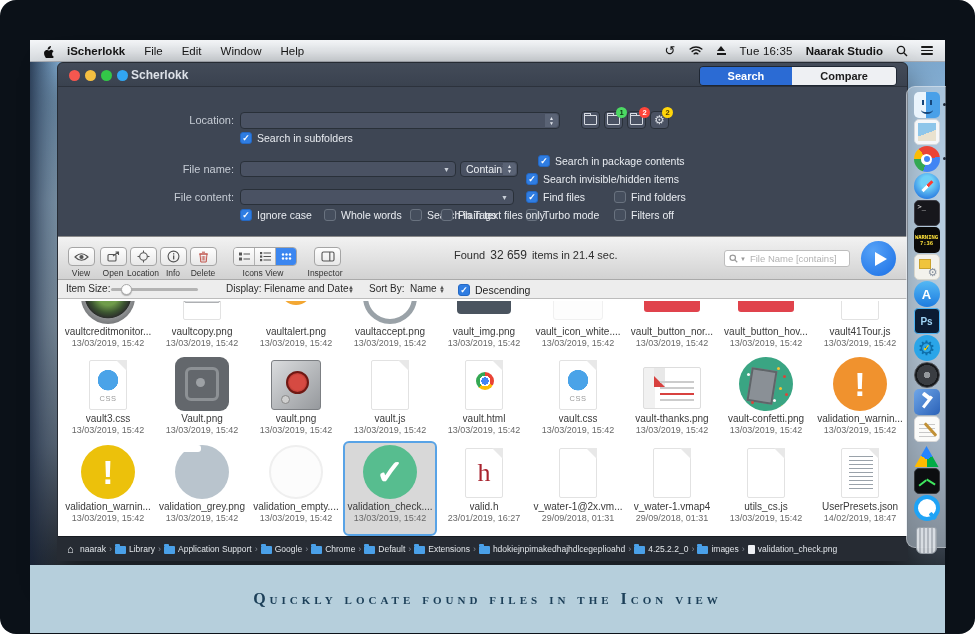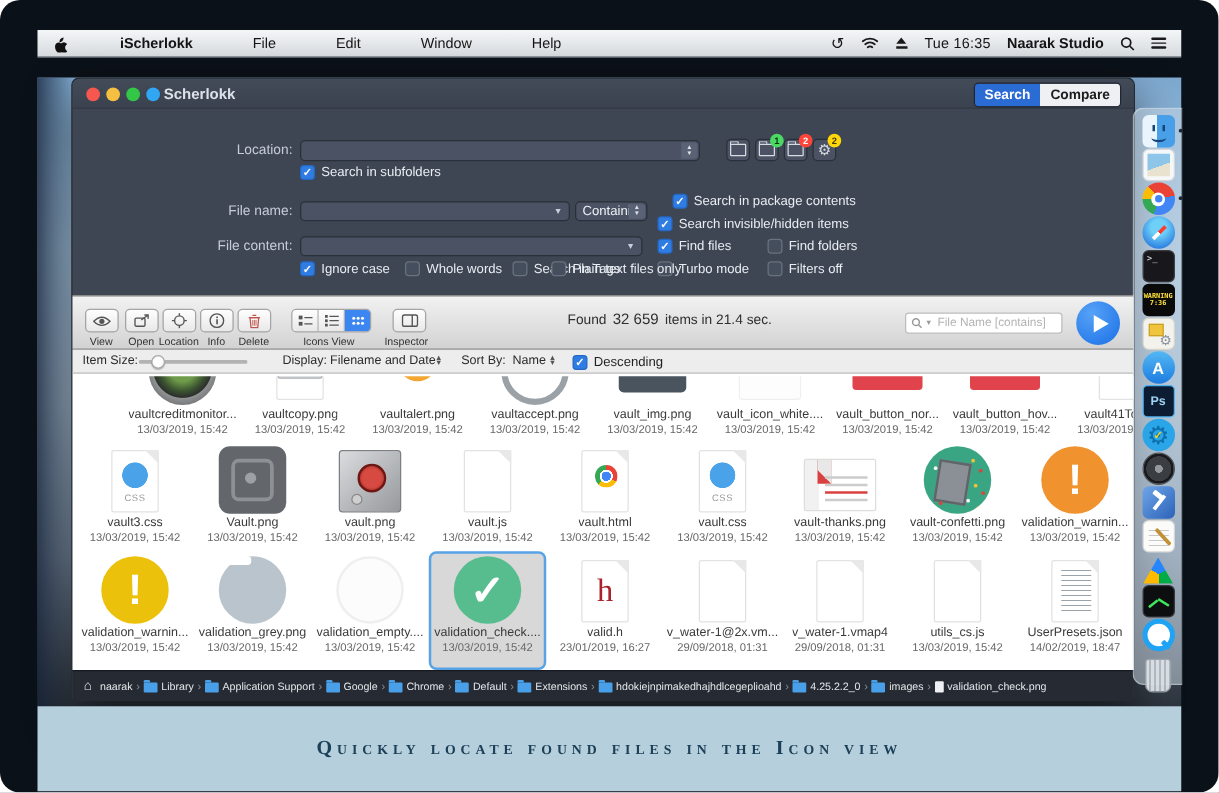--- a/index.html
+++ b/index.html
@@ -1,21 +1,21 @@
 <!DOCTYPE html>
 <html><head>
 <meta charset="utf-8">
 <style>
   html,body{margin:0;padding:0;background:#fff;font-family:"Liberation Sans",sans-serif;}
   #stage{position:relative;width:975px;height:634px;background:#fff;overflow:hidden;}
   #frame{position:absolute;inset:0;background:#0b1118;border-radius:16px;}
   
-  #menubar{position:absolute;left:30px;top:24px;width:915px;height:22px;
+  #menubar{position:absolute;left:30px;top:40px;width:915px;height:22px;
     background:linear-gradient(#f4f6f8,#d6dade);border-bottom:1px solid #a9adb4;
-    display:flex;align-items:center;padding:0 12px;box-sizing:border-box;font-size:11.5px;color:#151515;gap:29px;}
+    display:flex;align-items:center;padding:0 12px;box-sizing:border-box;font-size:11.5px;color:#151515;}
   .mb-app{font-weight:bold;margin-left:13px;}
   .mb-menu{margin-left:19px;}
   .mb-right{margin-left:auto;display:flex;align-items:center;gap:13px;}
   .mb-ic{display:inline-flex;align-items:center;justify-content:center;}
   .tm-ic{font-size:13px;line-height:13px;}
   .eject-ic{width:11px;height:9px;position:relative;}
   .eject-ic::before{content:"";position:absolute;left:1px;top:0;border-left:4.5px solid transparent;border-right:4.5px solid transparent;border-bottom:5px solid #1a1a1a;}
   .eject-ic::after{content:"";position:absolute;left:1px;bottom:0;width:9px;height:2px;background:#1a1a1a;}
   .mb-clock{letter-spacing:.2px;}
   .mb-account{font-weight:bold;}
@@ -30,21 +30,21 @@
   #caption-band .cap{font-family:"Liberation Serif",serif;font-variant:small-caps;font-weight:bold;font-size:16px;letter-spacing:4px;color:#1d4059;}
   
   #win{position:absolute;left:57px;top:62px;width:851px;height:498px;background:#3e4654;border-radius:6px 6px 0 0;
     box-shadow:0 14px 34px rgba(0,0,0,.55);border:1px solid #262b33;box-sizing:border-box;}
   #titlebar{position:absolute;left:0;top:0;width:100%;height:24px;background:linear-gradient(#434b59,#3a424f);border-bottom:1px solid #2c323c;border-radius:6px 6px 0 0;box-sizing:border-box;}
   .tl{position:absolute;top:7px;width:11px;height:11px;border-radius:50%;}
   .tl.red{left:11px;background:#f6574f;} .tl.yellow{left:27px;background:#f5bf41;}
   .tl.green{left:43px;background:#33c748;} .tl.blue{left:59px;background:#31a6f2;}
   #win-title{position:absolute;left:73px;top:0;line-height:24px;font-size:12px;font-weight:bold;color:#dde1e8;}
   #mode-tabs{position:absolute;right:10px;top:3px;height:18px;display:flex;border-radius:4px;overflow:hidden;border:1px solid #1f2733;}
-  #mode-tabs .mtab{height:100%;display:flex;align-items:center;justify-content:center;font-size:11px;font-weight:bold;padding:0 8px;}
+  #mode-tabs .mtab{height:100%;display:flex;align-items:center;justify-content:center;font-size:11px;font-weight:bold;padding:0 28px;}
   #mode-tabs .mtab.active{background:#2b6bd4;color:#fff;}
   #mode-tabs .mtab.idle{background:#eef0f3;color:#1c1c1c;}
   
   #form{position:absolute;left:0;top:24px;width:100%;height:149px;}
   .flabel{position:absolute;width:116px;text-align:right;font-size:11px;color:#c6ccd5;}
   .combo{position:absolute;background:#4a5263;border:1px solid #293039;border-radius:4px;box-sizing:border-box;color:#eef1f5;font-size:10.5px;display:flex;align-items:center;padding:0 5px;}
   .combo .val{flex:1;white-space:nowrap;overflow:hidden;}
   .stepper{position:absolute;right:1px;top:1px;bottom:1px;width:13px;background:#5a6375;border-radius:0 3px 3px 0;display:flex;flex-direction:column;align-items:center;justify-content:center;color:#dfe3ea;font-size:5px;line-height:5px;}
   .drop{color:#c9cfd8;font-size:7px;margin-left:4px;}
   .fbtn{position:absolute;width:19px;height:18px;background:#4a5263;border:1px solid #293039;border-radius:4px;box-sizing:border-box;display:flex;align-items:center;justify-content:center;}
@@ -80,21 +80,21 @@
   
   #options{position:absolute;left:0;top:217px;width:100%;height:19px;background:#ededed;border-bottom:1px solid #bcbcbc;box-sizing:border-box;font-size:10px;color:#2b2b2b;}
   #options .olabel{position:absolute;top:0;line-height:18px;}
   #slider{position:absolute;left:53px;top:8px;width:87px;height:2.5px;background:#b3b3b3;border-radius:2px;}
   #knob{position:absolute;left:10px;top:-4.5px;width:11px;height:11px;border-radius:50%;background:#fdfdfd;border:1px solid #a9a9a9;box-sizing:border-box;box-shadow:0 1px 1px rgba(0,0,0,.25);}
   .mini-step{position:absolute;top:0;line-height:18px;font-size:6px;color:#555;display:flex;flex-direction:column;justify-content:center;height:18px;}
   .mini-step span{line-height:4.5px;}
   
   #grid{position:absolute;left:0;top:236px;width:100%;height:237px;background:#fff;overflow:hidden;}
   .grow{display:flex;padding-left:3px;}
-  #grid-row-1{height:54px;margin-left:38px;} #grid-row-2{height:88px;} #grid-row-3{height:95px;}
+  #grid-row-1{height:54px;} #grid-row-2{height:88px;} #grid-row-3{height:95px;}
   .cell{width:94px;flex:none;display:flex;flex-direction:column;align-items:center;box-sizing:border-box;border:2px solid transparent;border-radius:6px;}
   .cell.sel{background:#d8d8d8;border-color:#58a3e6;}
   .iconwrap{height:58px;width:100%;display:flex;align-items:center;justify-content:center;}
   .clip{height:25px;overflow:hidden;align-items:flex-start;}
   .clip .fi{margin-top:-31px;}
   .fname{font-size:10px;color:#3a3a3a;line-height:12px;max-width:90px;white-space:nowrap;overflow:hidden;}
   .fdate{font-size:9px;color:#686868;line-height:11px;}
   .fi{width:54px;height:54px;position:relative;flex:none;}
   .fi::after{position:absolute;inset:0;display:flex;align-items:center;justify-content:center;}
   

